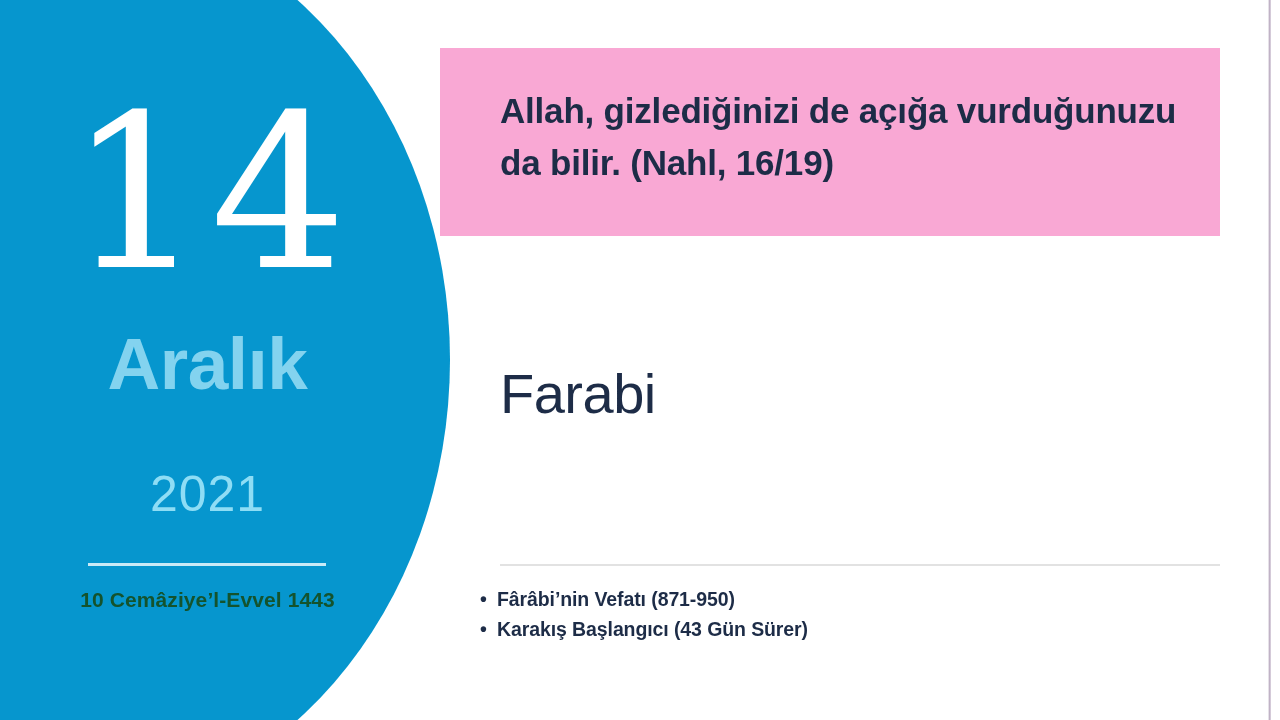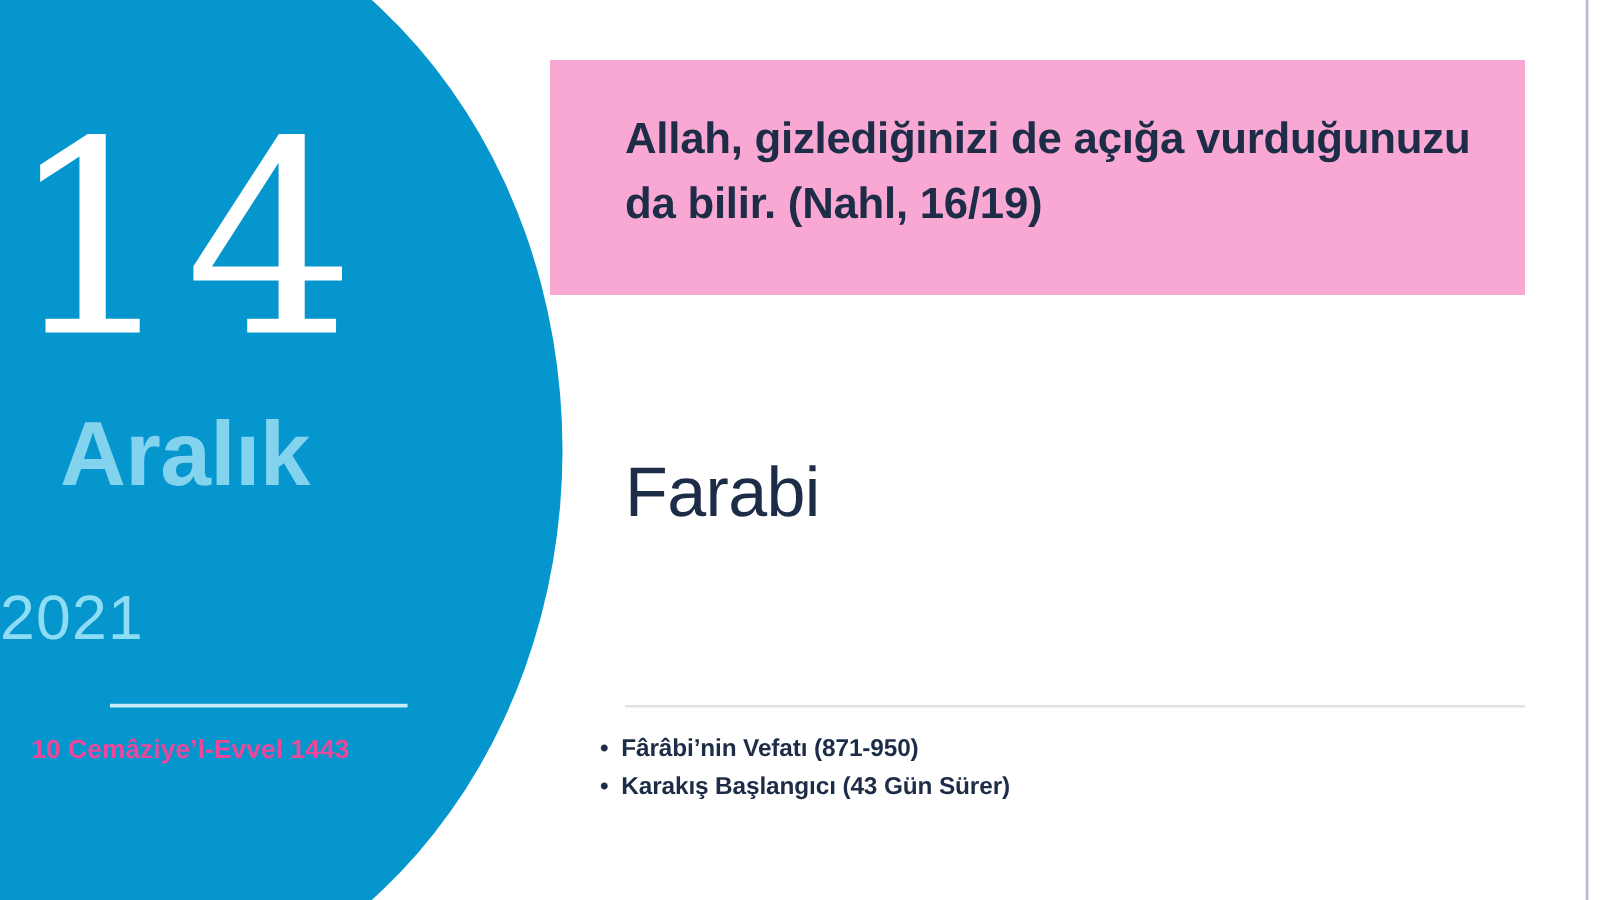--- a/index.html
+++ b/index.html
@@ -40,20 +40,21 @@
     height: 912px;
     background: #0696ce;
     border-radius: 50%;
   }
   #date-panel-content {
     position: absolute;
     left: 0px;
     top: 0px;
     width: 415px;
     height: 720px;
+    text-align: center;
   }
 
   #day-number {
     position: absolute;
     left: 0;
     top: 86px;
     width: 415px;
     font-family: "DejaVu Serif", "Liberation Serif", serif;
     font-size: 214px;
     line-height: 214px;
@@ -66,21 +67,20 @@
   #month-name {
     position: absolute;
     left: 0;
     top: 325px;
     width: 415px;
     font-size: 73px;
     line-height: 78px;
     font-weight: 700;
     color: #83d3ef;
     letter-spacing: -0.5px;
-    padding-left: 48px;
   }
 
   #year-number {
     position: absolute;
     left: 0;
     top: 456px;
     width: 415px;
     font-size: 50px;
     line-height: 76px;
     font-weight: 400;
@@ -98,21 +98,21 @@
   }
 
   #hijri-date {
     position: absolute;
     left: 25px;
     top: 586px;
     width: 365px;
     font-size: 21px;
     line-height: 28px;
     font-weight: 700;
-    color: #ec4899;
+    color: #14532d;
     letter-spacing: 0.1px;
   }
 
   
   #quote-box {
     position: absolute;
     left: 440px;
     top: 48px;
     width: 780px;
     height: 188px;

